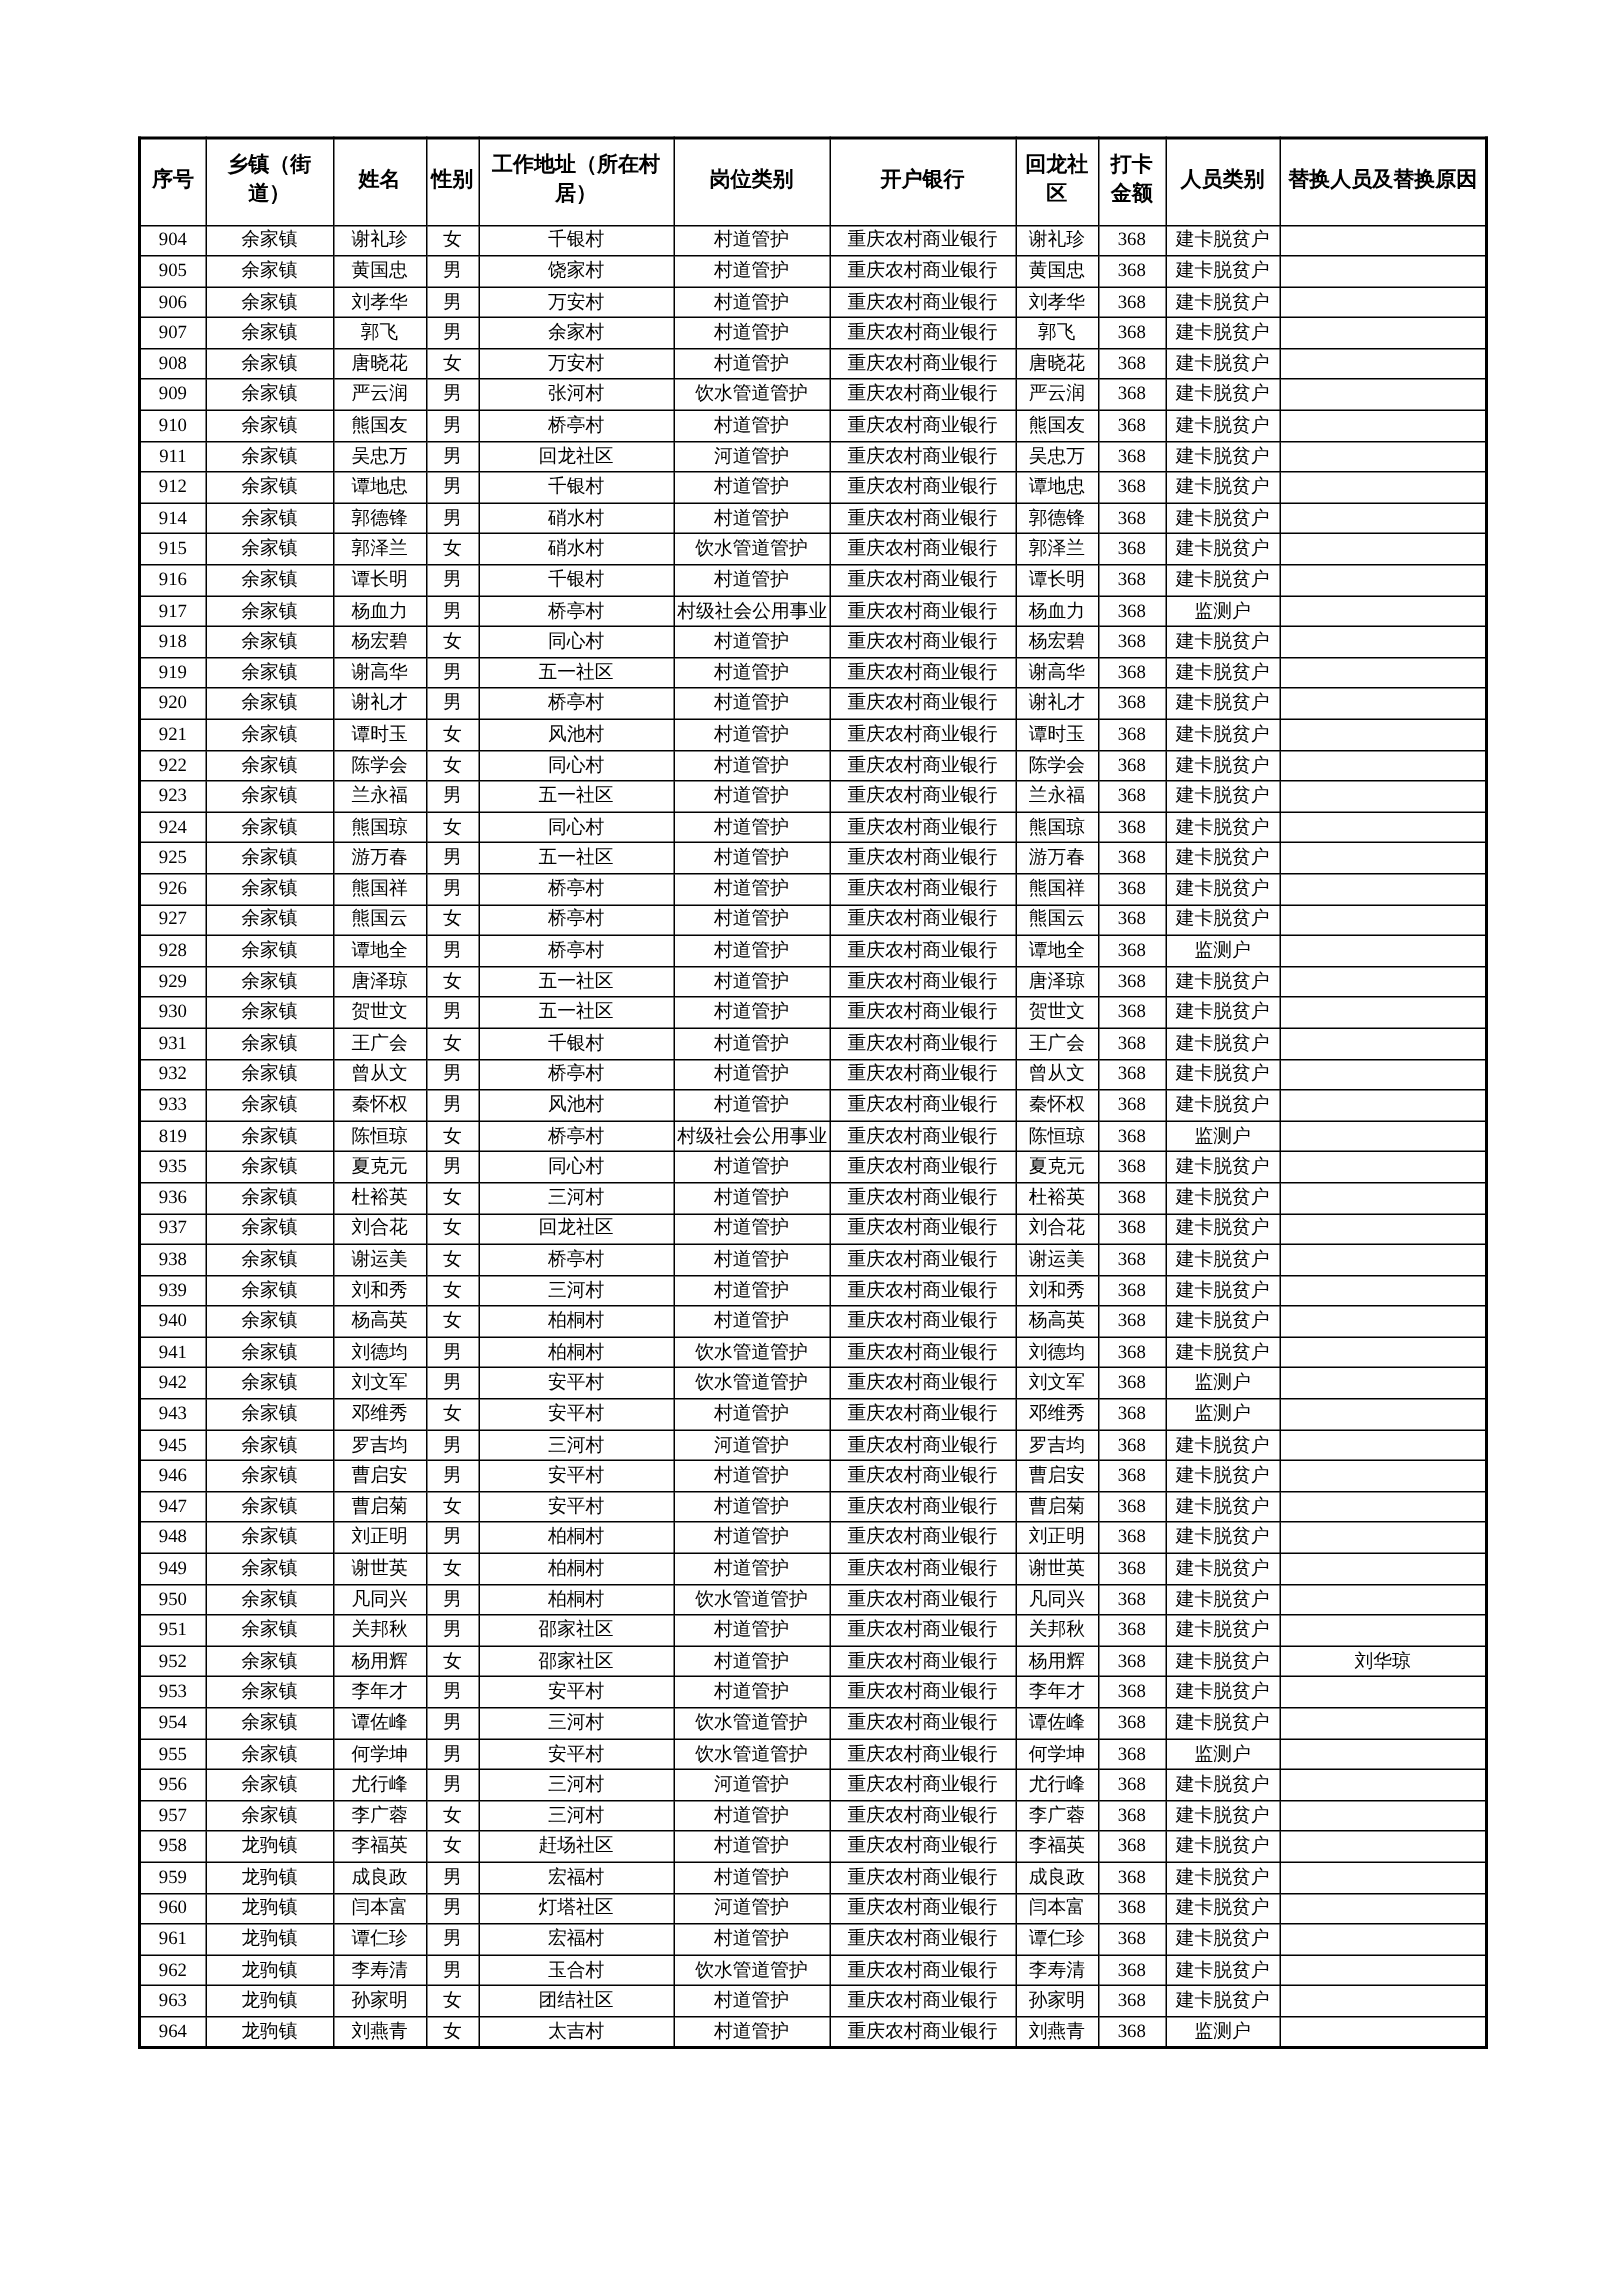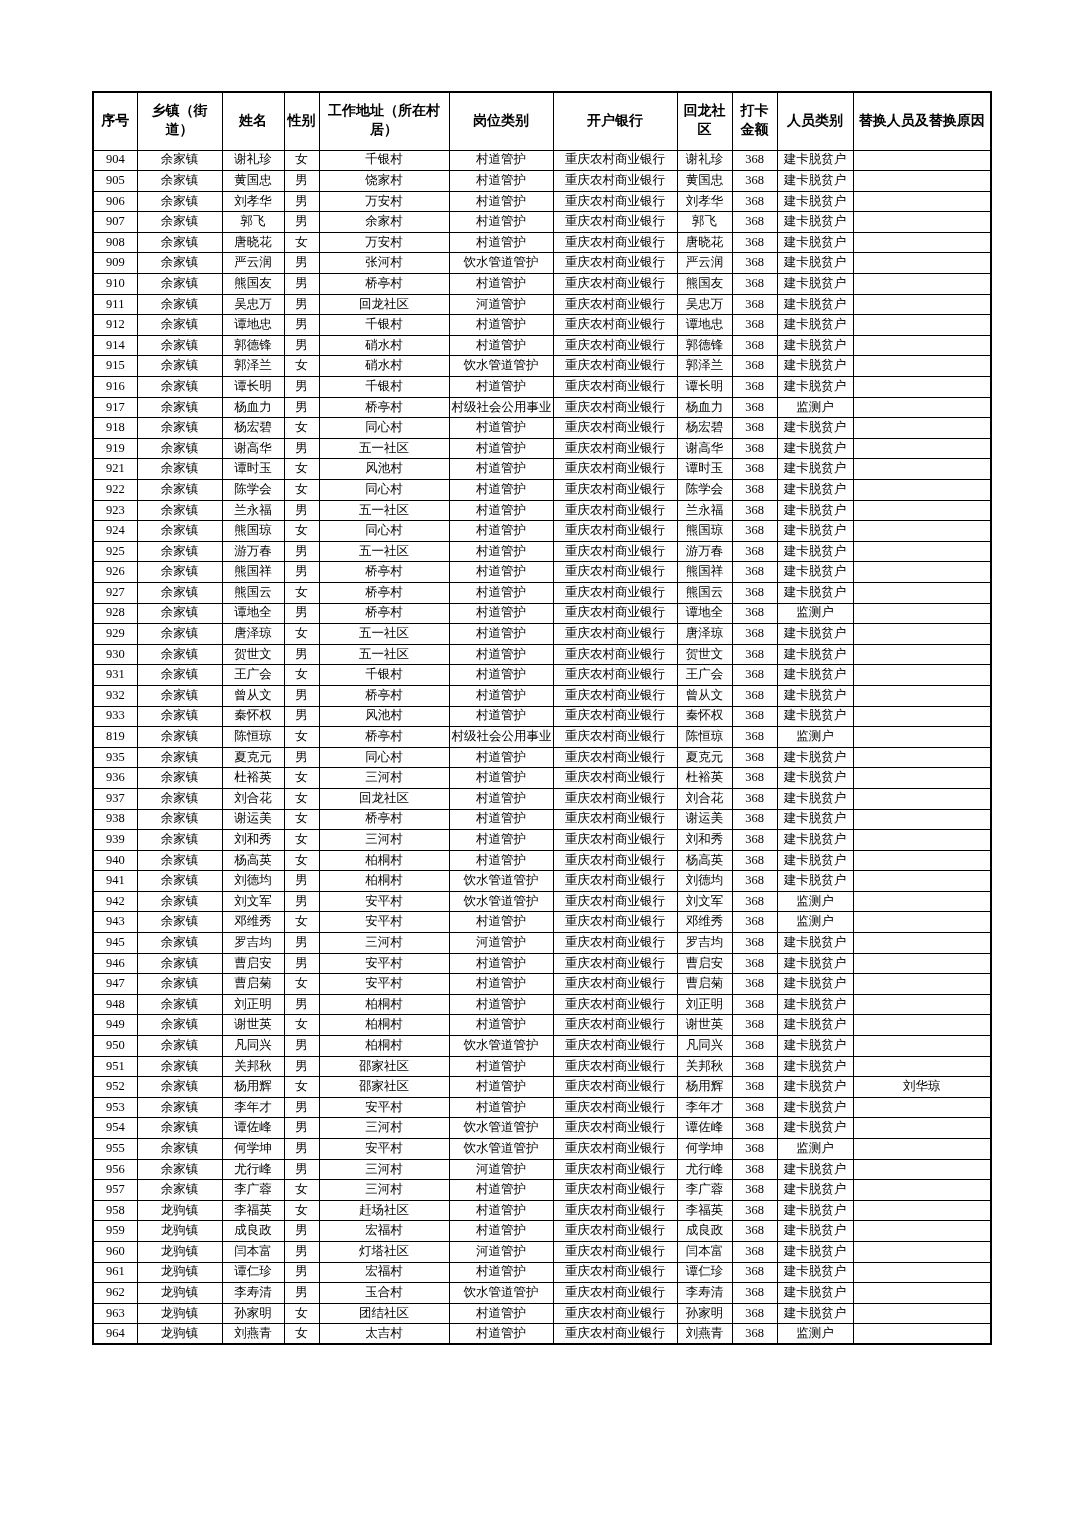--- a/index.html
+++ b/index.html
@@ -276,20 +276,33 @@
           <td>男</td>
           <td>五一社区</td>
           <td>村道管护</td>
           <td>重庆农村商业银行</td>
           <td>谢高华</td>
           <td>368</td>
           <td>建卡脱贫户</td>
           <td></td>
         </tr>
         <tr>
+          <td>920</td>
+          <td>余家镇</td>
+          <td>谢礼才</td>
+          <td>男</td>
+          <td>桥亭村</td>
+          <td>村道管护</td>
+          <td>重庆农村商业银行</td>
+          <td>谢礼才</td>
+          <td>368</td>
+          <td>建卡脱贫户</td>
+          <td></td>
+        </tr>
+        <tr>
           <td>921</td>
           <td>余家镇</td>
           <td>谭时玉</td>
           <td>女</td>
           <td>风池村</td>
           <td>村道管护</td>
           <td>重庆农村商业银行</td>
           <td>谭时玉</td>
           <td>368</td>
           <td>建卡脱贫户</td>

